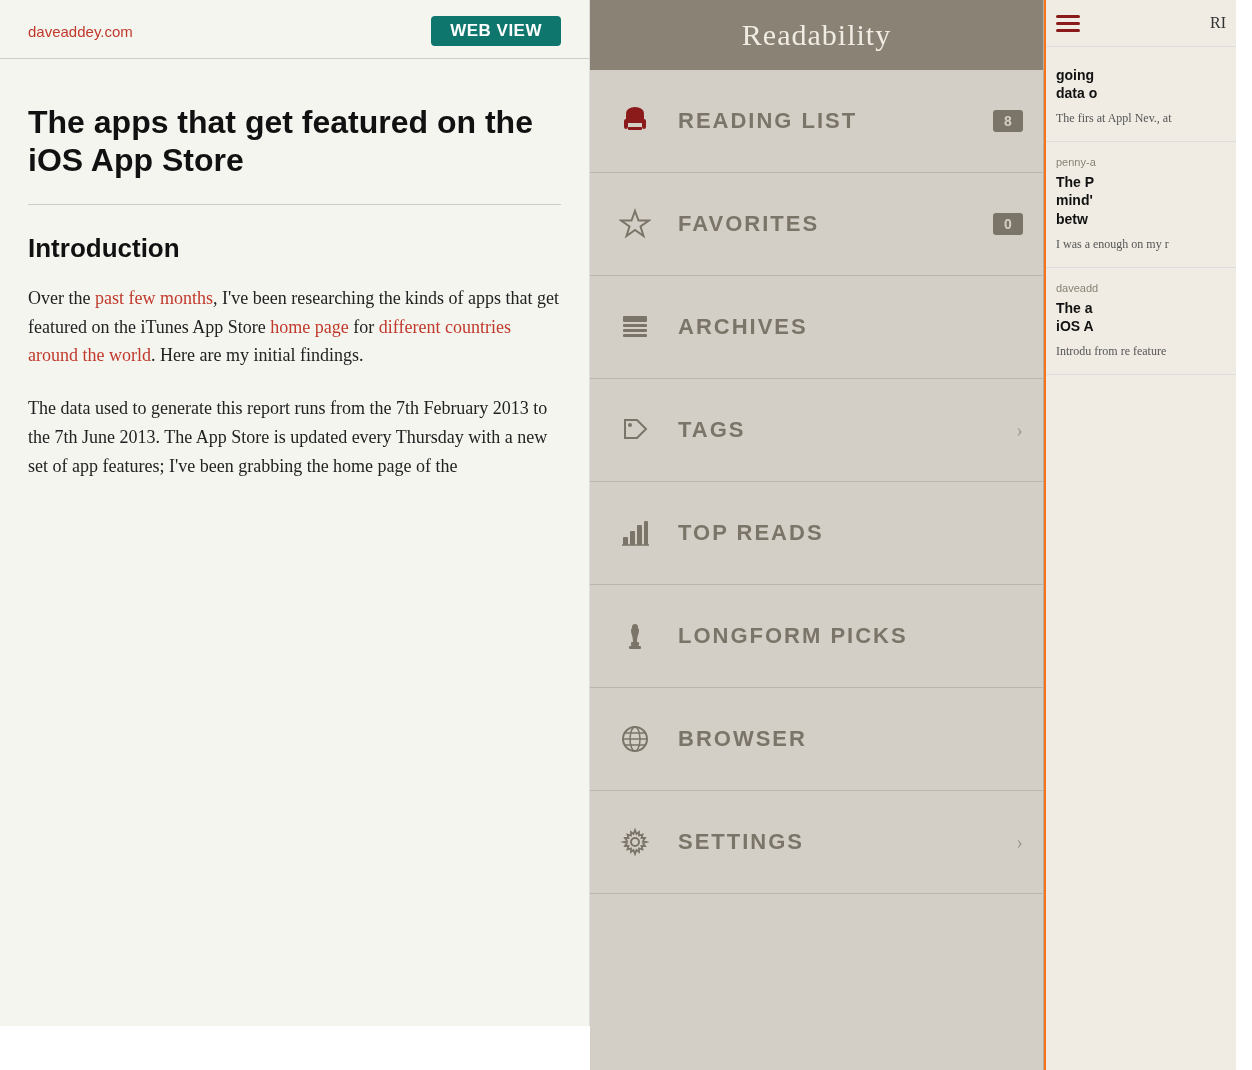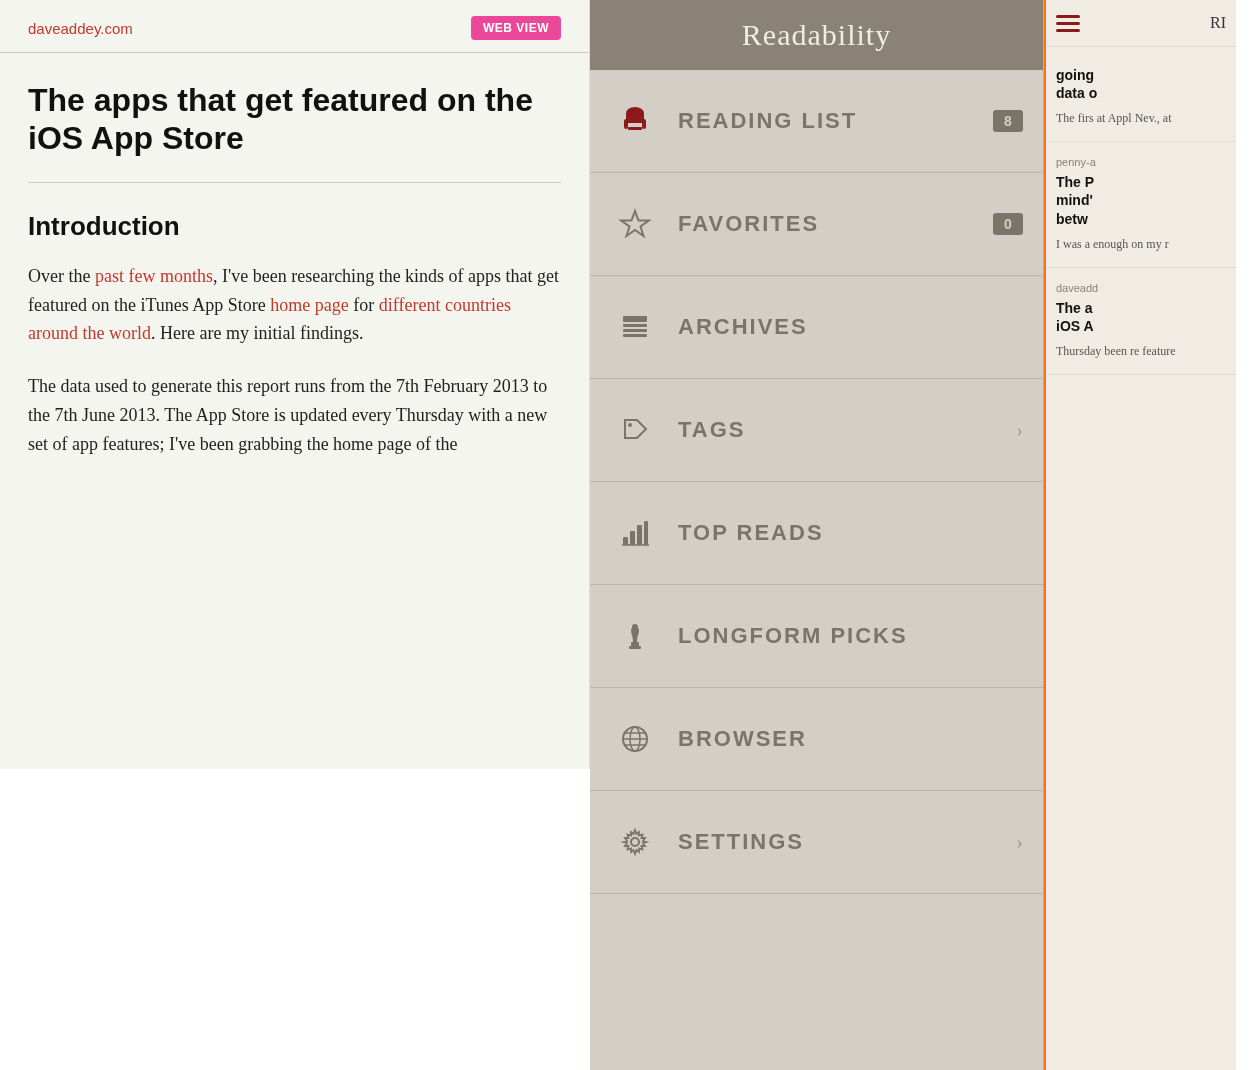--- a/index.html
+++ b/index.html
@@ -7,52 +7,53 @@
       width: 1252px;
       height: 1070px;
       overflow: hidden;
       display: flex;
       font-family: Georgia, 'Times New Roman', serif;
     }
 
     
     .left-panel {
       width: 590px;
-      height: 769px;
+      height: 1026px;
       background: #f5f5f0;
       overflow: hidden;
       flex-shrink: 0;
       border-right: 1px solid #ddd;
       display: flex;
       flex-direction: column;
+      gap: 16px;
     }
 
     .left-header {
       display: flex;
       justify-content: space-between;
       align-items: center;
       padding: 16px 28px 12px 28px;
       border-bottom: 1px solid #ccc;
     }
 
     .site-url {
       color: #c0392b;
       font-family: Arial, sans-serif;
       font-size: 15px;
       font-weight: normal;
       text-decoration: none;
     }
 
     .web-view-btn {
-      background: #ec4899;
+      background: #0f766e;
       color: #fff;
       border: none;
-      padding: 5px 12px;
-      font-family: Arial, sans-serif;
-      font-size: 12px;
+      padding: 5px 19px;
+      font-family: Arial, sans-serif;
+      font-size: 17px;
       font-weight: bold;
       letter-spacing: 0.5px;
       border-radius: 4px;
       cursor: pointer;
     }
 
     .article-content {
       padding: 28px 28px 20px 28px;
       overflow: hidden;
     }
@@ -404,18 +405,18 @@
 
     <div class="article-item">
       <div class="article-source">penny-a</div>
       <div class="article-item-title">The P<br>mind'<br>betw</div>
       <div class="article-item-excerpt">I was a enough on my r</div>
     </div>
 
     <div class="article-item">
       <div class="article-source">daveadd</div>
       <div class="article-item-title">The a<br>iOS A</div>
-      <div class="article-item-excerpt">Thursday been re feature</div>
+      <div class="article-item-excerpt">Introdu from re feature</div>
     </div>
 
 
   </div>
 </div>
 
 </body></html>

